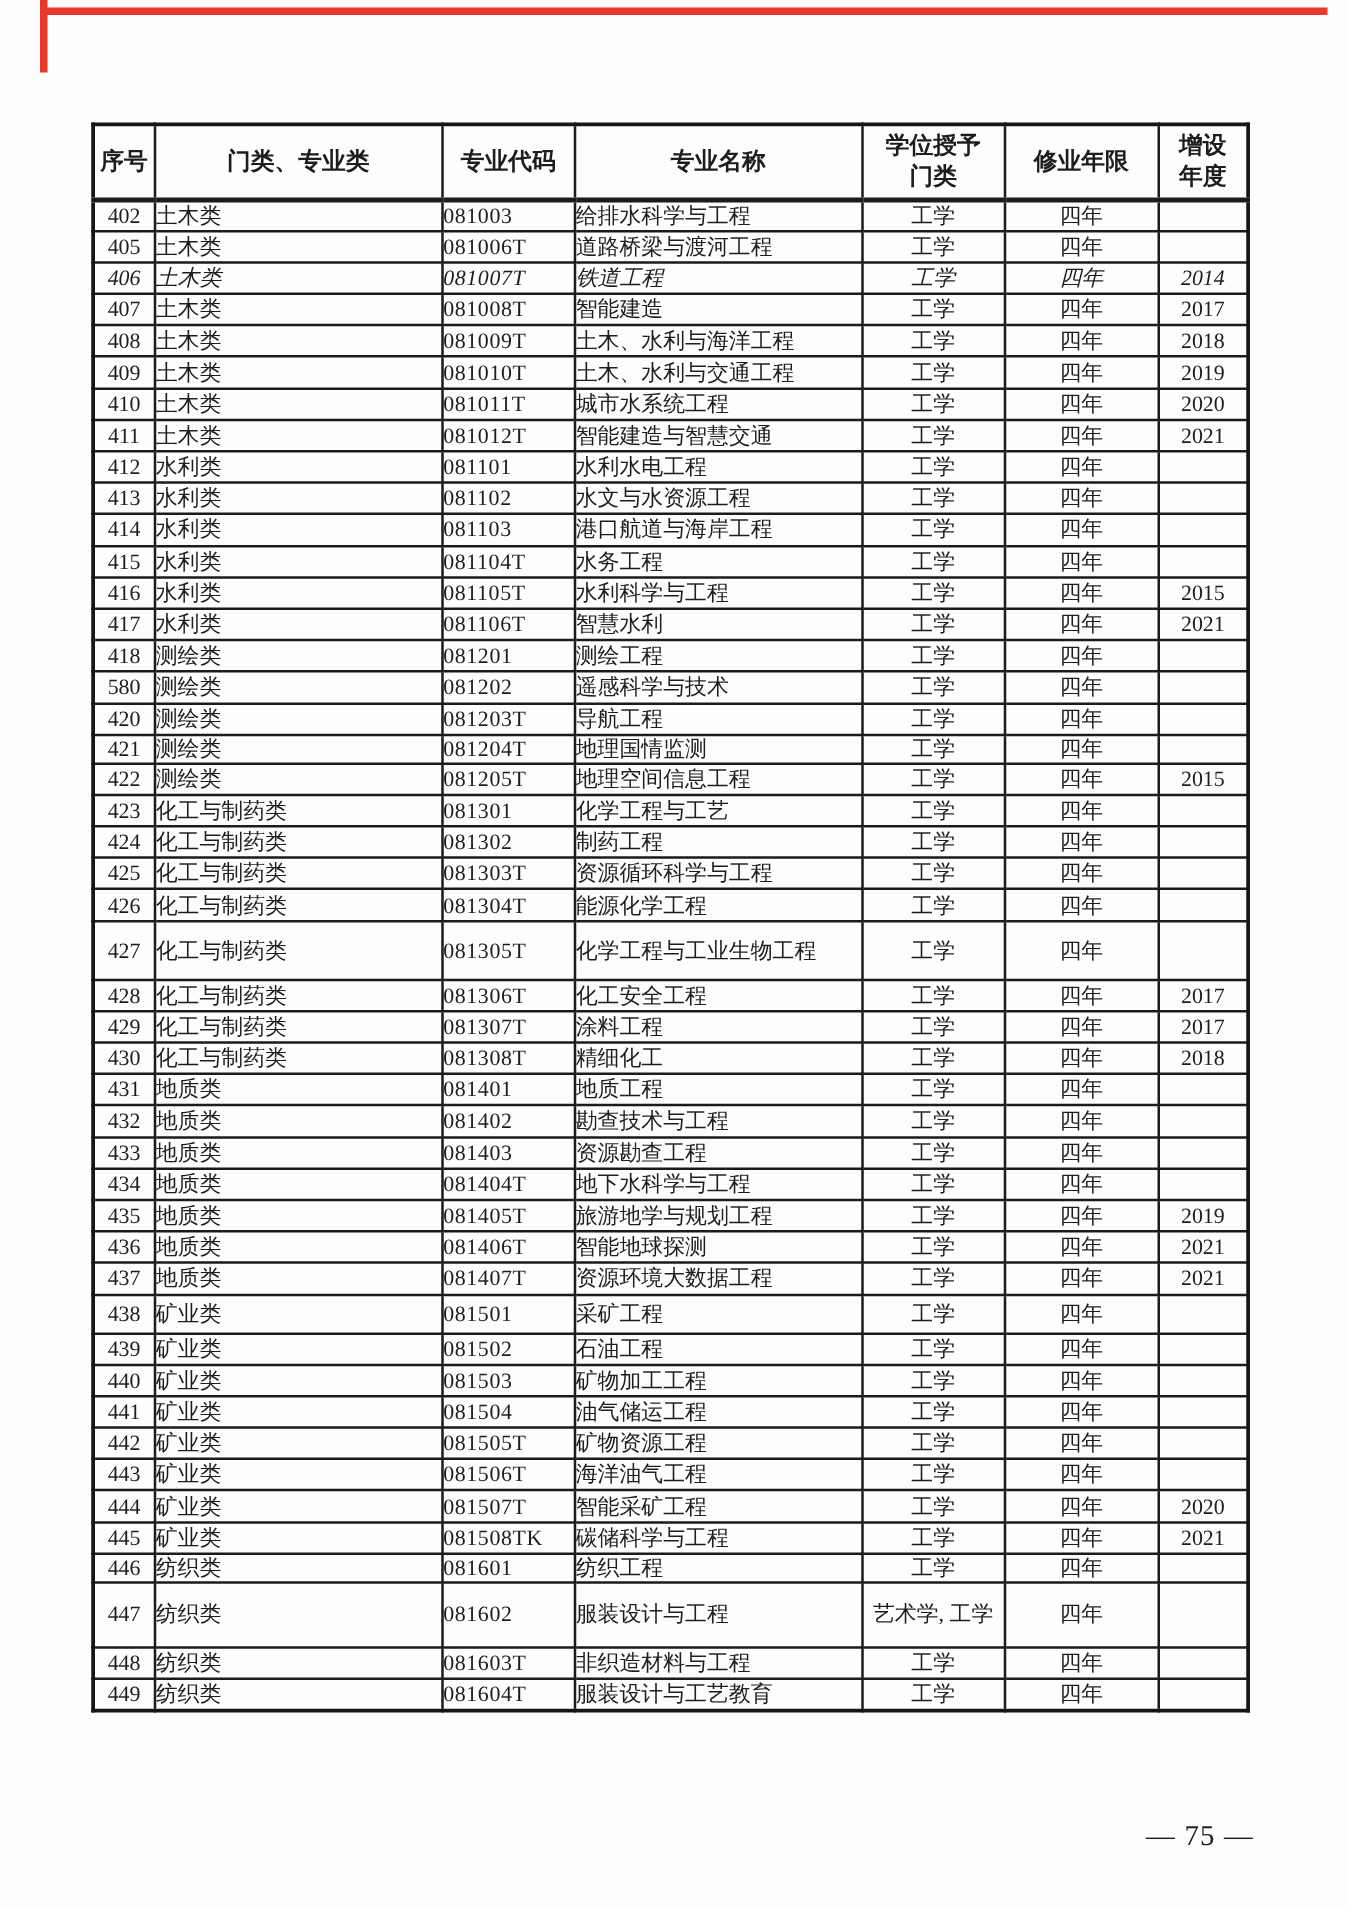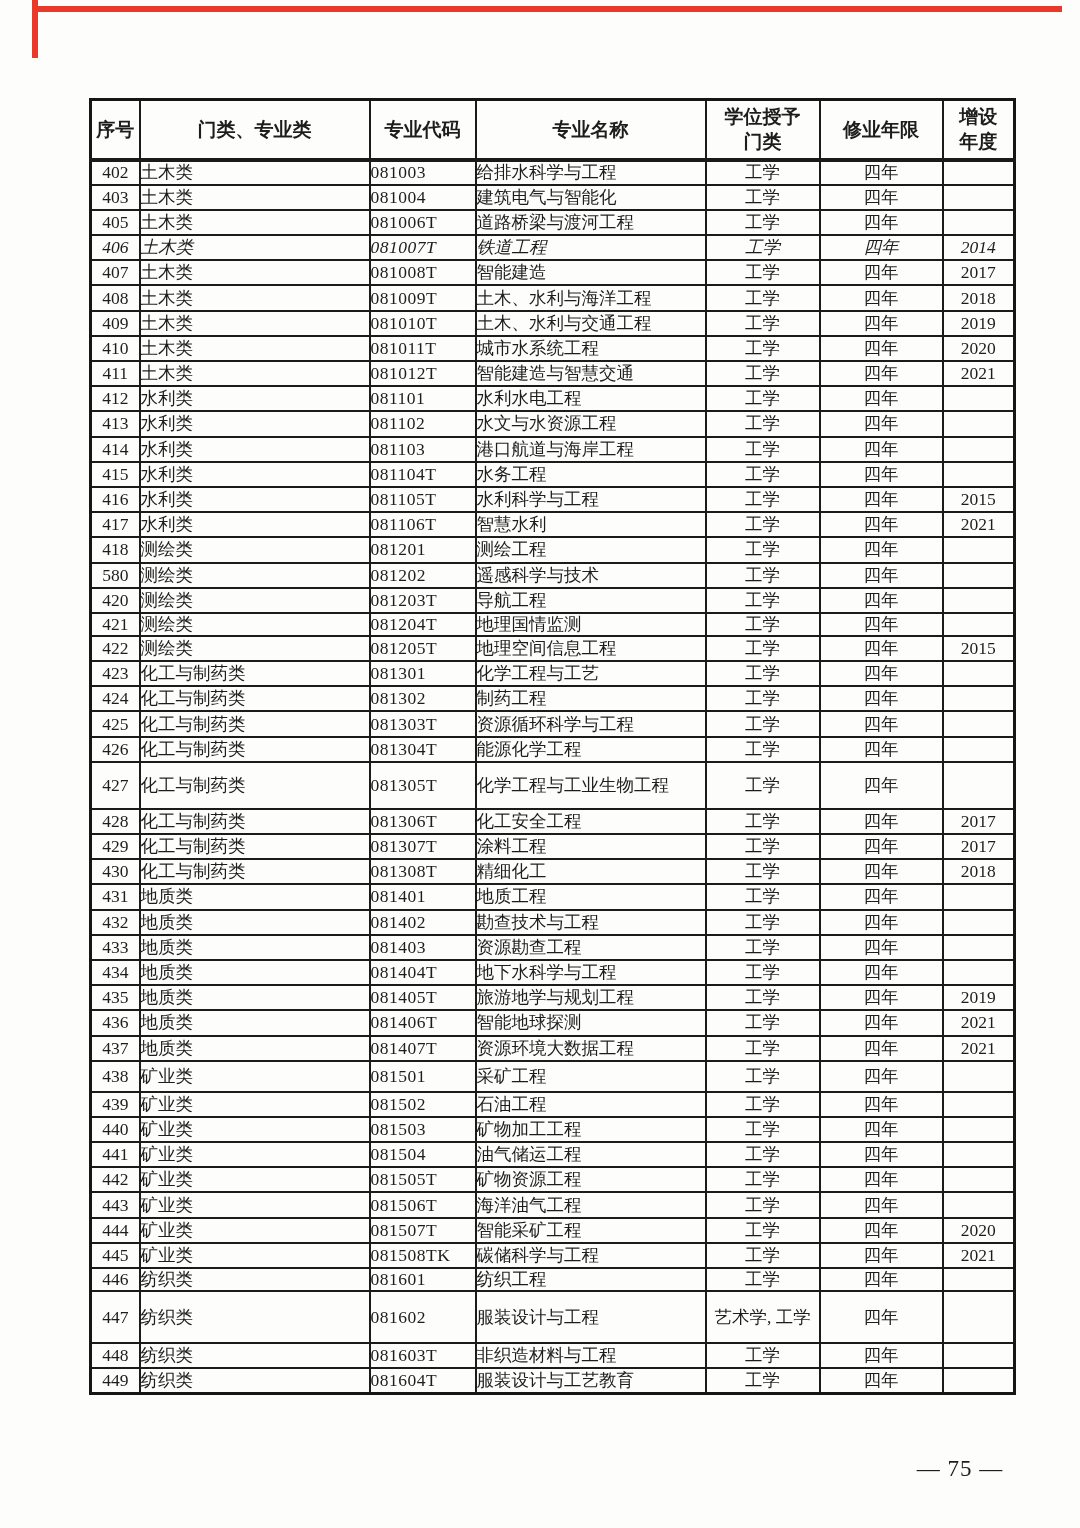--- a/index.html
+++ b/index.html
@@ -20,21 +20,21 @@
     background: #e8392b;
   }
   .red-vline {
     position: absolute;
     left: 32px; top: 0;
     width: 6px; height: 58px;
     background: #e8392b;
   }
   table.majors {
     position: absolute;
-    left: 89px; top: 98px;
+    left: 73px; top: 98px;
     width: 924px;
     border-collapse: collapse;
     table-layout: fixed;
     border: 3px solid #161616;
     padding-left: 23px;
   }
   table.majors th, table.majors td {
     border: 2px solid #1b1b1b;
     overflow: hidden;
     vertical-align: middle;
@@ -103,29 +103,20 @@
         <tr style="height: 25.2px;">
           <td class="no">402</td>
           <td class="l">土木类</td>
           <td class="code">081003</td>
           <td class="l">给排水科学与工程</td>
           <td class="degree">工学</td>
           <td class="c">四年</td>
           <td class="c"></td>
         </tr>
         <tr style="height: 25.2px;">
-          <td class="no">403</td>
-          <td class="l">土木类</td>
-          <td class="code">081004</td>
-          <td class="l">建筑电气与智能化</td>
-          <td class="degree">工学</td>
-          <td class="c">四年</td>
-          <td class="c"></td>
-        </tr>
-        <tr style="height: 25.2px;">
           <td class="no">405</td>
           <td class="l">土木类</td>
           <td class="code">081006T</td>
           <td class="l">道路桥梁与渡河工程</td>
           <td class="degree">工学</td>
           <td class="c">四年</td>
           <td class="c"></td>
         </tr>
         <tr style="height: 25.2px; font-style: italic;">
           <td class="no">406</td>

